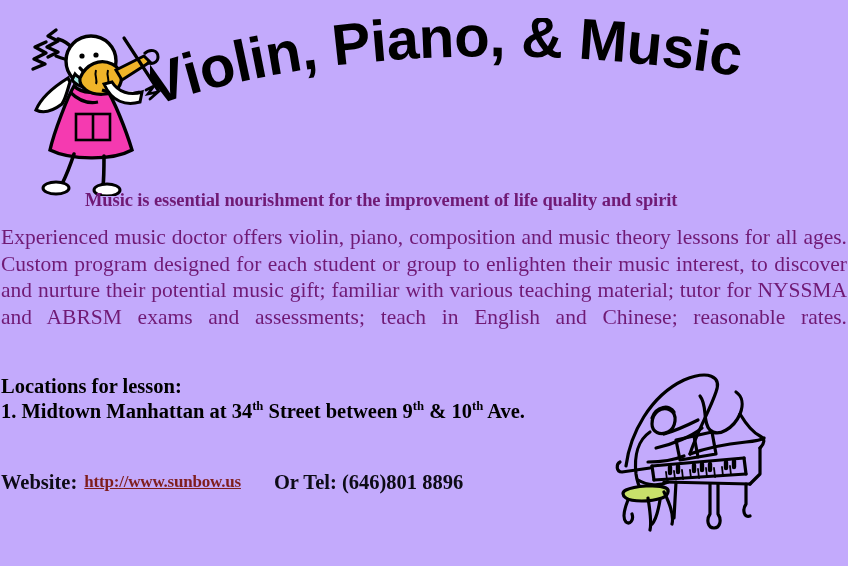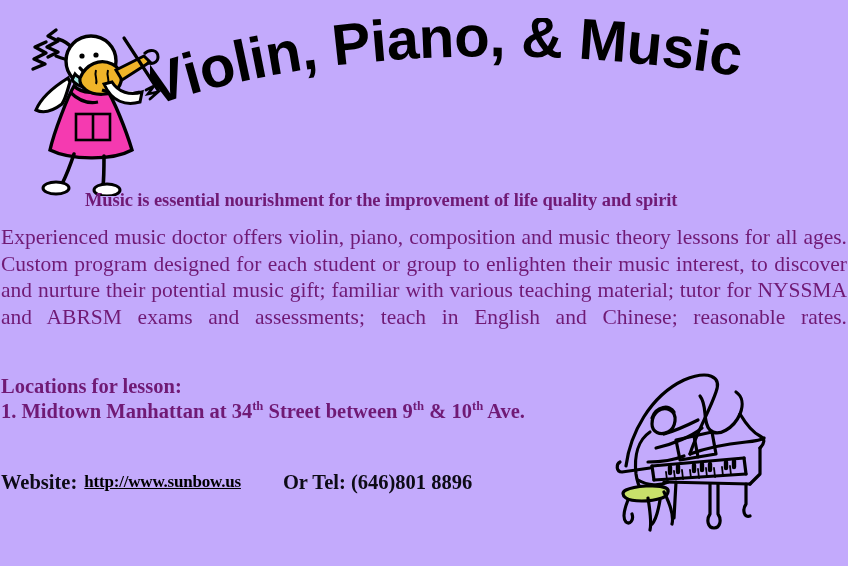--- a/index.html
+++ b/index.html
@@ -77,21 +77,21 @@
 
   
   #locations {
     position: absolute;
     left: 1px;
     top: 374px;
     font-family: "Liberation Serif", "DejaVu Serif", serif;
     font-weight: 700;
     font-size: 20.5px;
     line-height: 25px;
-    color: #701a75;
+    color: #000000;
     white-space: nowrap;
   }
   #locations .loc-line { display: block; }
   sup {
     font-size: 0.62em;
     vertical-align: super;
     line-height: 0;
   }
 
   
@@ -102,26 +102,26 @@
     font-family: "Liberation Serif", "DejaVu Serif", serif;
     font-weight: 700;
     font-size: 20.5px;
     line-height: 32px;
     color: #0d0b16;
     white-space: nowrap;
   }
   #contact-line-2 { display: flex; align-items: flex-start; }
   #website-label { margin-right: 7px; }
   #website-link {
-    color: #000000;
+    color: #7f1d1d;
     font-size: 17px;
     font-weight: 700;
     letter-spacing: -0.2px;
   }
-  #phone-text { margin-left: 42px; }
+  #phone-text { margin-left: 33px; }
 
   
   #piano-art {
     position: absolute;
     left: 604px;
     top: 362px;
     width: 240px;
     height: 196px;
   }
   #piano-art svg { display: block; width: 100%; height: 100%; }

